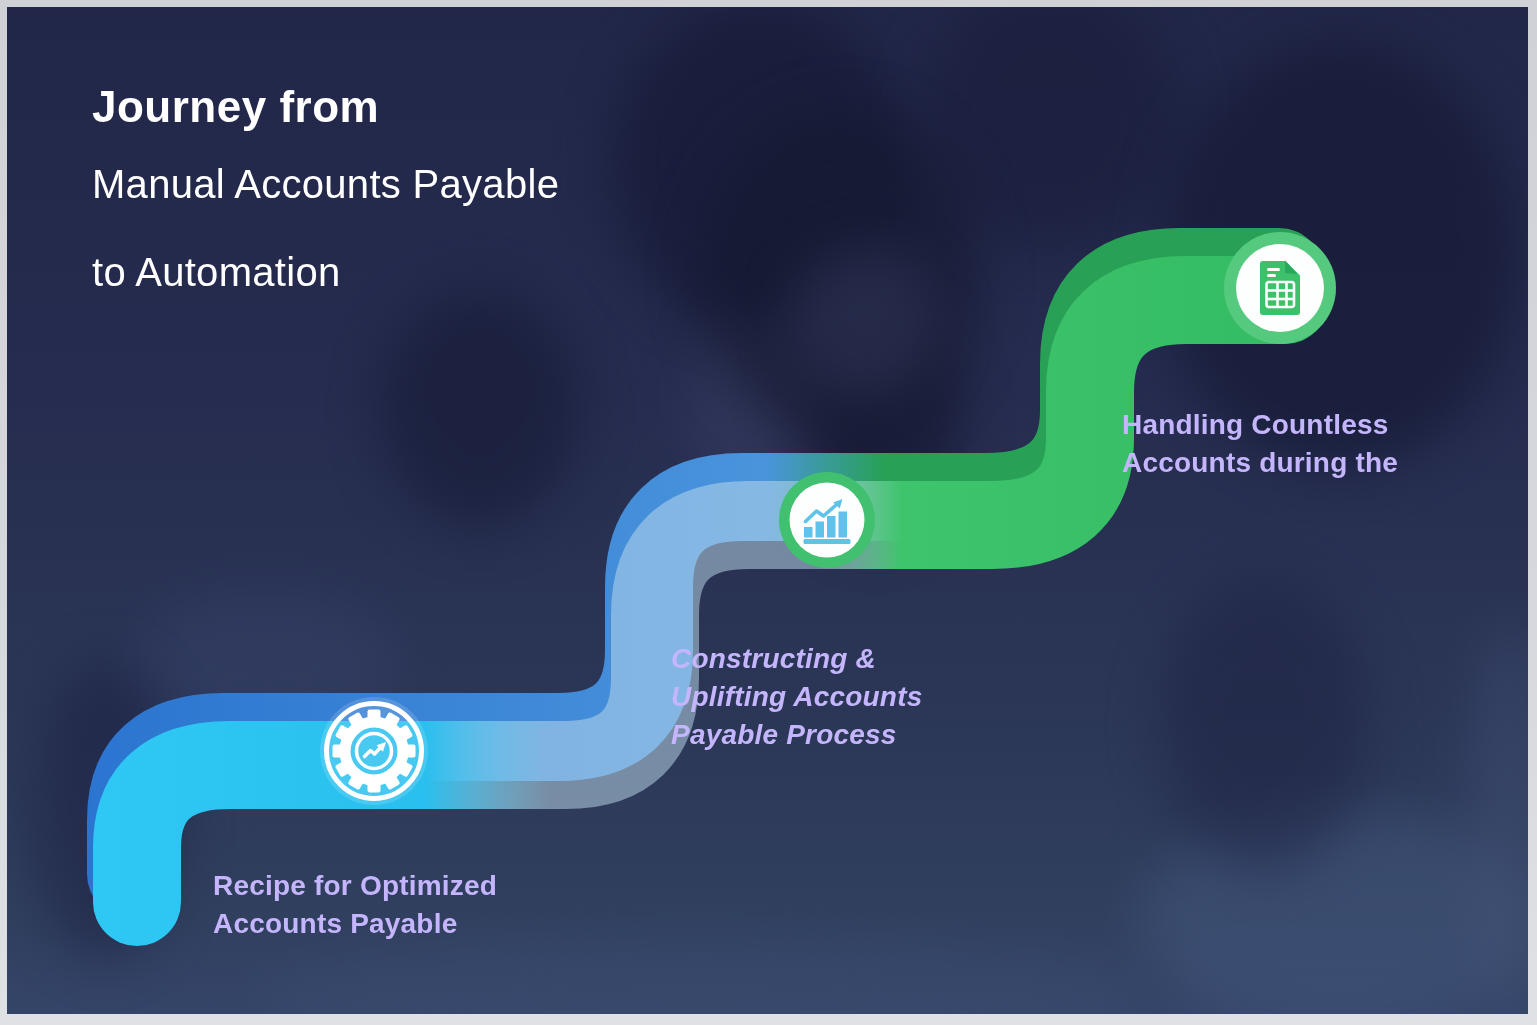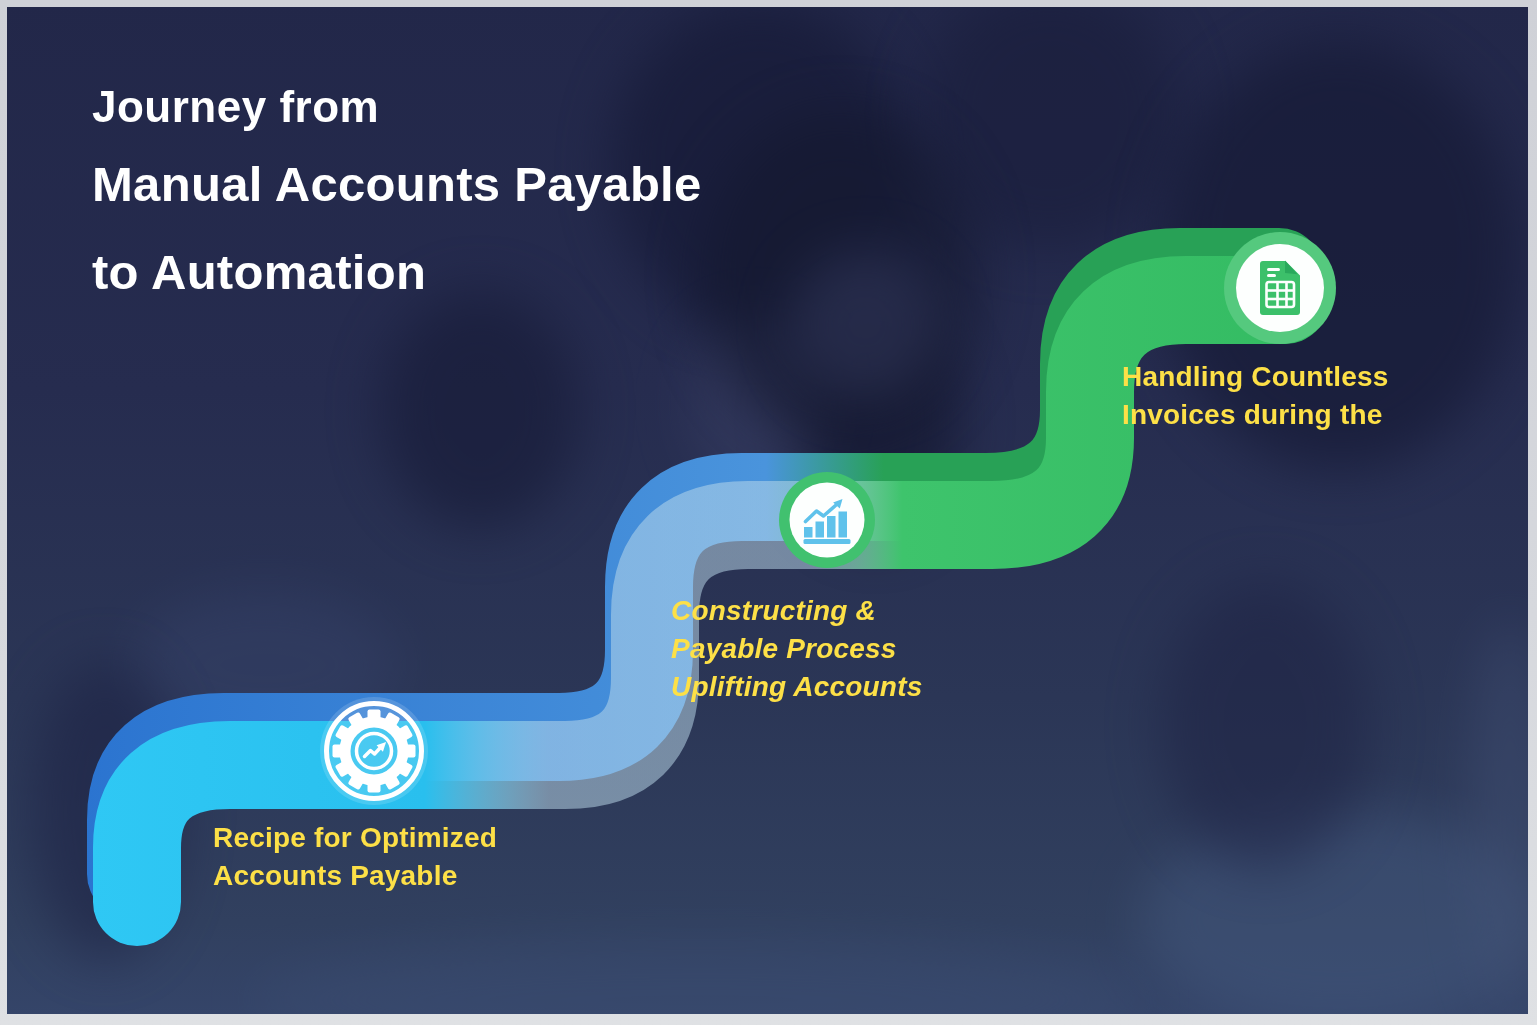--- a/index.html
+++ b/index.html
@@ -23,22 +23,22 @@
   .b9{left:130px;top:590px;width:270px;height:150px;background:#36426a;opacity:.45;}
   .b10{left:1140px;top:810px;width:400px;height:220px;background:#43587e;opacity:.5;}
   .b11{left:1470px;top:620px;width:80px;height:400px;background:#46557a;opacity:.4;}
   .b12{left:1160px;top:580px;width:210px;height:290px;background:#1d2142;opacity:.5;}
   .b13{left:30px;top:660px;width:150px;height:300px;background:#1c2143;opacity:.55;}
   .b14{left:250px;top:940px;width:900px;height:120px;background:#3c4e72;opacity:.45;}
 
   svg.art{position:absolute;left:0;top:0;}
 
   .kicker{position:absolute;left:92px;top:82px;color:#fff;font-size:44px;font-weight:700;letter-spacing:.5px;}
-  .main-title{position:absolute;left:92px;top:140px;color:#fff;font-size:49px;font-weight:700;line-height:88px;letter-spacing:.3px;}
-  .caption{position:absolute;color:#fde047;font-size:28px;font-weight:700;line-height:38px;letter-spacing:.2px;}
+  .main-title{position:absolute;left:92px;top:140px;color:#fff;font-size:40px;font-weight:400;line-height:88px;letter-spacing:.3px;}
+  .caption{position:absolute;color:#c4b5fd;font-size:28px;font-weight:700;line-height:38px;letter-spacing:.2px;margin-top:48px;}
   .cap1{left:213px;top:819px;}
   .cap2{left:671px;top:592px;font-style:italic;}
   .cap3{left:1122px;top:358px;}
 </style>
 </head>
 <body>
 
 <div class="frame">
   <div class="content">
     <div class="canvas">
@@ -143,24 +143,24 @@
         <div>to Automation</div>
       </div>
 
       <div class="caption cap1">
         <div>Recipe for Optimized</div>
         <div>Accounts Payable</div>
       </div>
 
       <div class="caption cap2">
         <div>Constructing &amp;</div>
+        <div>Uplifting Accounts</div>
         <div>Payable Process</div>
-        <div>Uplifting Accounts</div>
       </div>
 
       <div class="caption cap3">
         <div>Handling Countless</div>
-        <div>Invoices during the</div>
+        <div>Accounts during the</div>
       </div>
 
     </div>
   </div>
 </div>
 
 </body></html>

